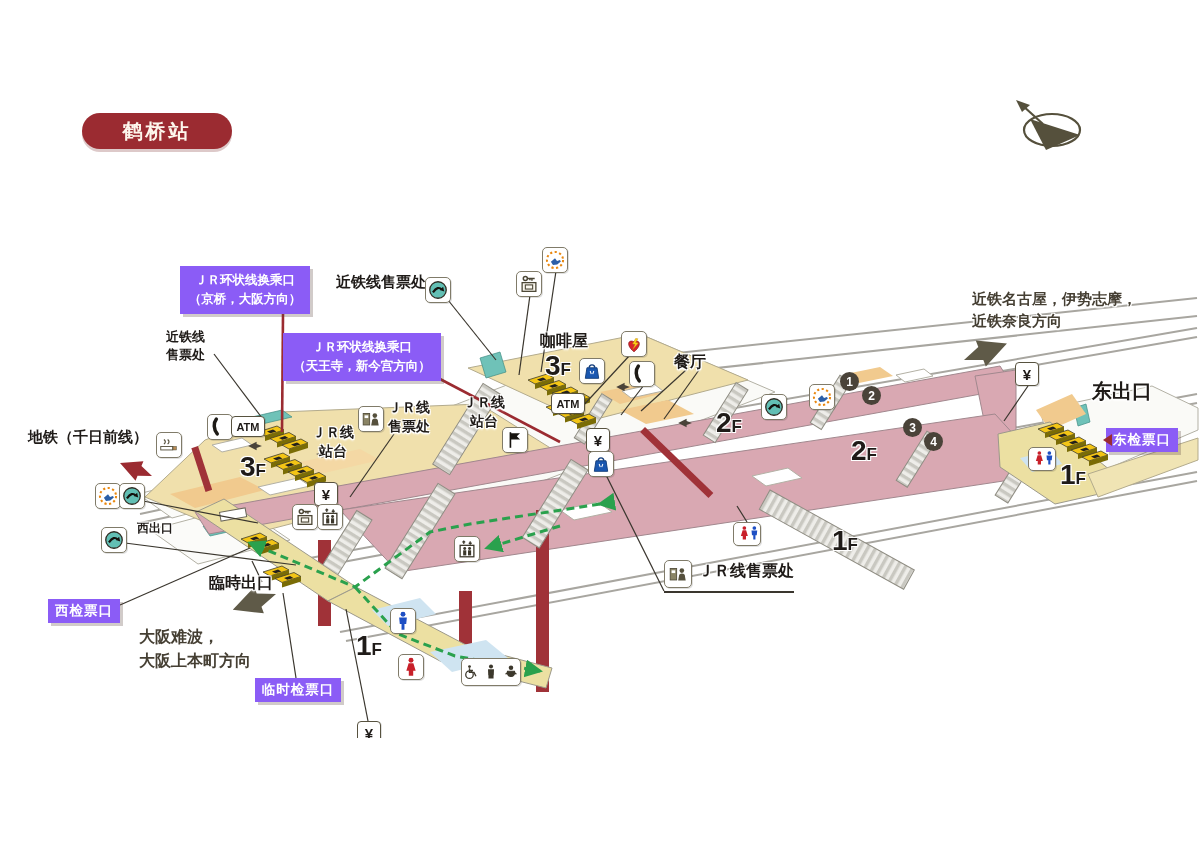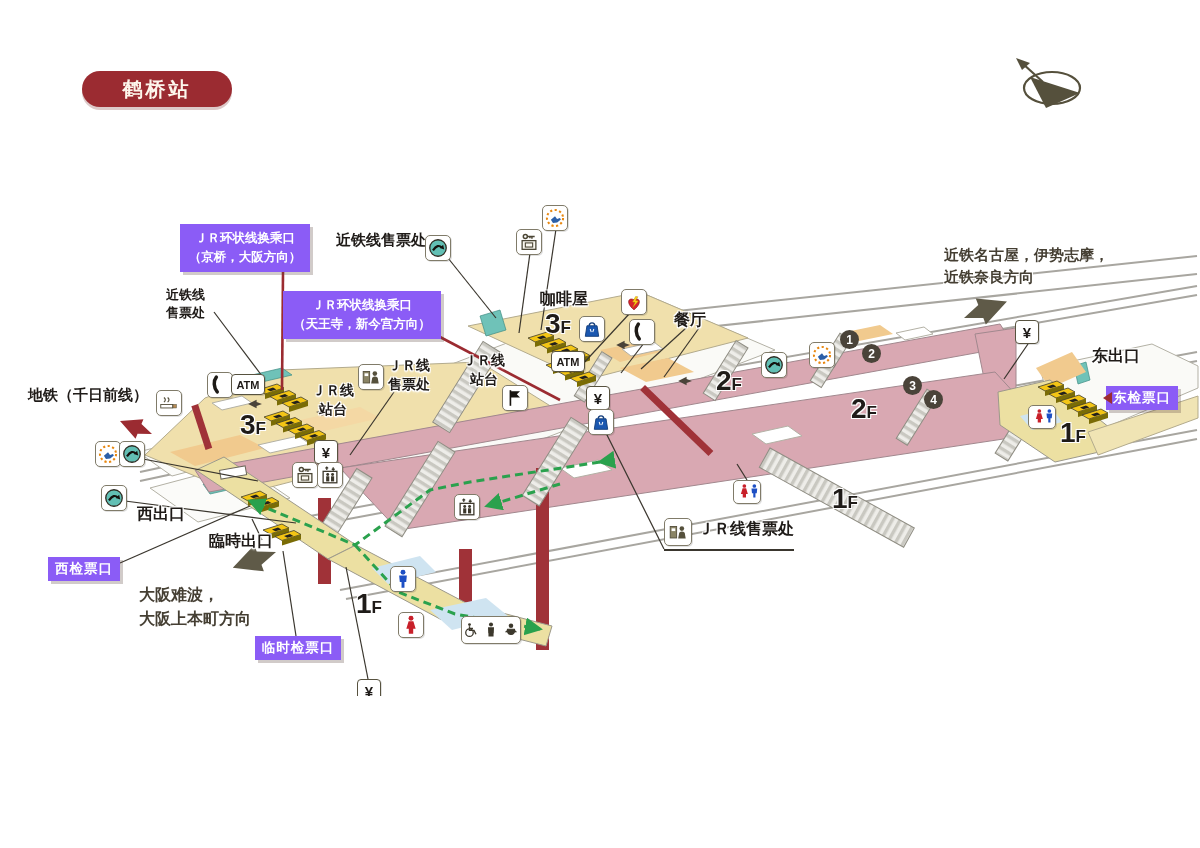--- a/index.html
+++ b/index.html
@@ -1,17 +1,17 @@
 <!DOCTYPE html>
 <html><head>
 <meta charset="utf-8">
 <style>
   html,body{margin:0;padding:0;background:#fff;}
   #stage{position:relative;width:1200px;height:696px;background:#fff;overflow:hidden;
-         font-family:"Liberation Sans","DejaVu Sans",sans-serif;color:#1f1b18;}
+         font-family:"Liberation Sans","DejaVu Sans",sans-serif;color:#1f1b18;margin-top:42px;}
   .abs{position:absolute;}
   
   .badge{background:#9b2b31;color:#fdf6ec;border-radius:19px;display:flex;align-items:center;justify-content:center;
          font-size:20px;font-weight:bold;letter-spacing:3px;box-shadow:0 3px 0 rgba(120,40,40,.25);}
   
   .rbox{background:#8b5cf6;color:#fff;font-weight:bold;text-align:center;white-space:pre-line;
         box-shadow:3px 3px 0 rgba(90,70,60,.28);display:flex;align-items:center;justify-content:center;}
   .rbox.big{font-size:12.5px;line-height:1.55;}
   .rbox.sm{font-size:13.5px;letter-spacing:1px;}
   .rbox .ptr{position:absolute;left:-9px;top:6px;width:0;height:0;border:6px solid transparent;border-right:9px solid #9b2b31;}
@@ -382,25 +382,25 @@
 <div class="abs lbl" style="left:166px;top:286px;font-size:13px;">近铁线
 售票处</div>
 <div class="abs lbl" style="left:388px;top:356px;font-size:14px;">ＪＲ线
 售票处</div>
 <div class="abs lbl" style="left:463px;top:351px;font-size:14px;text-align:center;">ＪＲ线
 站台</div>
 <div class="abs lbl" style="left:312px;top:381px;font-size:14px;text-align:center;">ＪＲ线
 站台</div>
 <div class="abs lbl" style="left:540px;top:288px;font-size:16px;">咖啡屋</div>
 <div class="abs lbl" style="left:674px;top:309px;font-size:16px;">餐厅</div>
-<div class="abs lbl dir" style="left:944px;top:246px;font-size:15px;line-height:1.45;font-family:Liberation Mono, monospace;">近铁名古屋，伊势志摩，
+<div class="abs lbl dir" style="left:972px;top:246px;font-size:15px;line-height:1.45;">近铁名古屋，伊势志摩，
 近铁奈良方向</div>
-<div class="abs lbl" style="left:1092px;top:345px;font-size:16px;">东出口</div>
+<div class="abs lbl" style="left:1092px;top:336px;font-size:20px;">东出口</div>
 <div class="abs lbl" style="left:28px;top:385px;font-size:15px;">地铁（千日前线）</div>
-<div class="abs lbl" style="left:137px;top:503px;font-size:16px;">西出口</div>
+<div class="abs lbl" style="left:137px;top:478px;font-size:12px;">西出口</div>
 <div class="abs lbl" style="left:209px;top:530px;font-size:16px;">臨時出口</div>
 <div class="abs und" style="left:664px;top:518px;">
   <span class="ic" style="width:26px;height:26px;">
         <svg width="22" height="22" viewBox="0 0 24 24">
           <use href="#i-counter"></use>
         </svg>
       </span>
   <span class="lbl" style="font-size:16px;">ＪＲ线售票处</span>
 </div>
 <div class="abs lbl dir" style="left:139px;top:583px;font-size:16px;line-height:1.5;">大阪难波，

